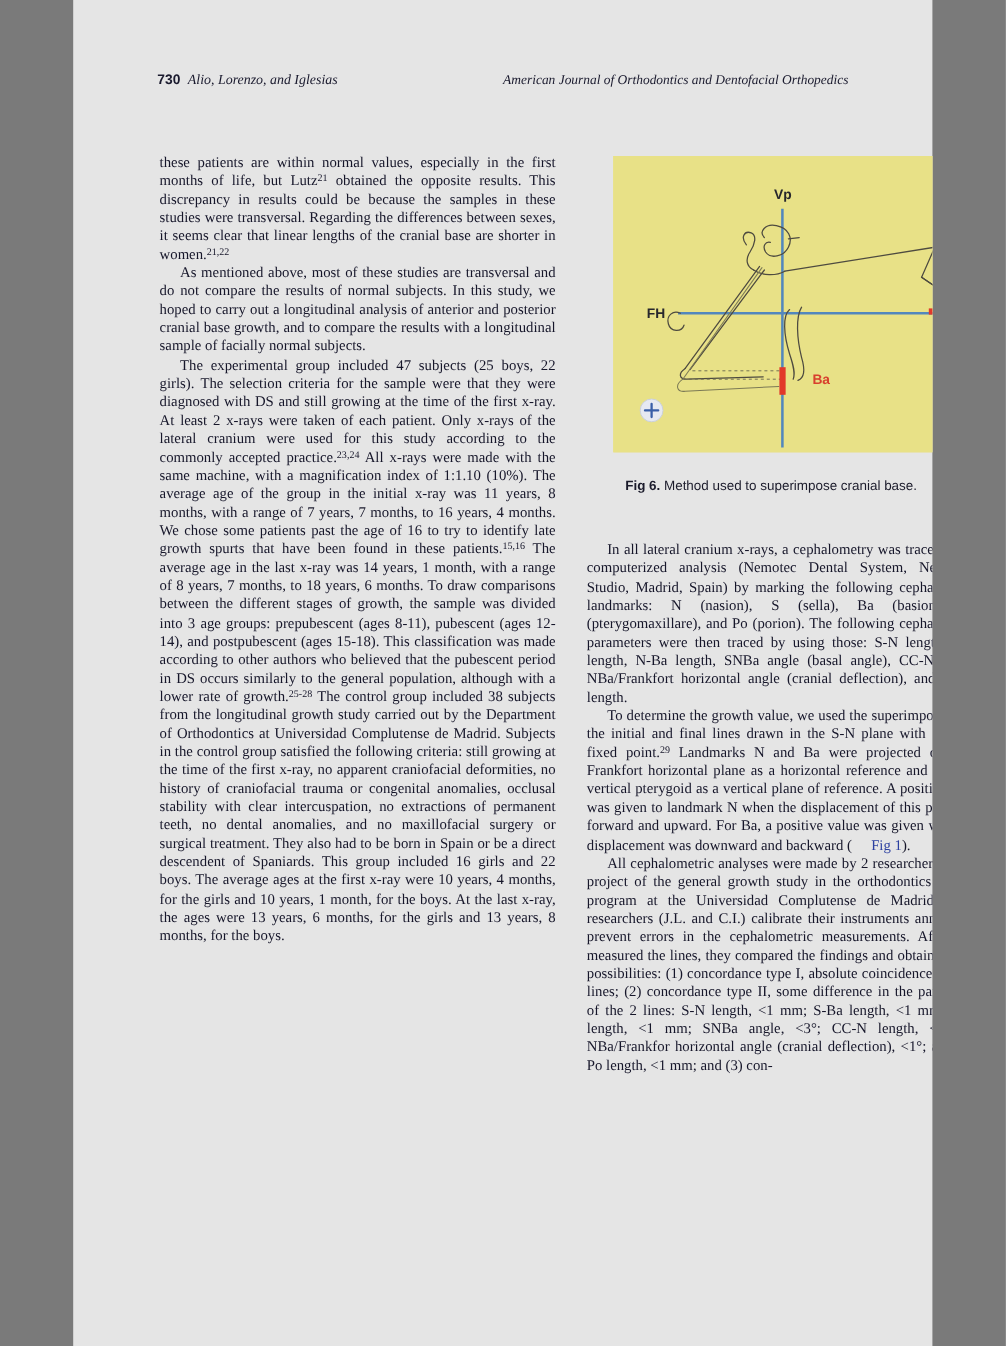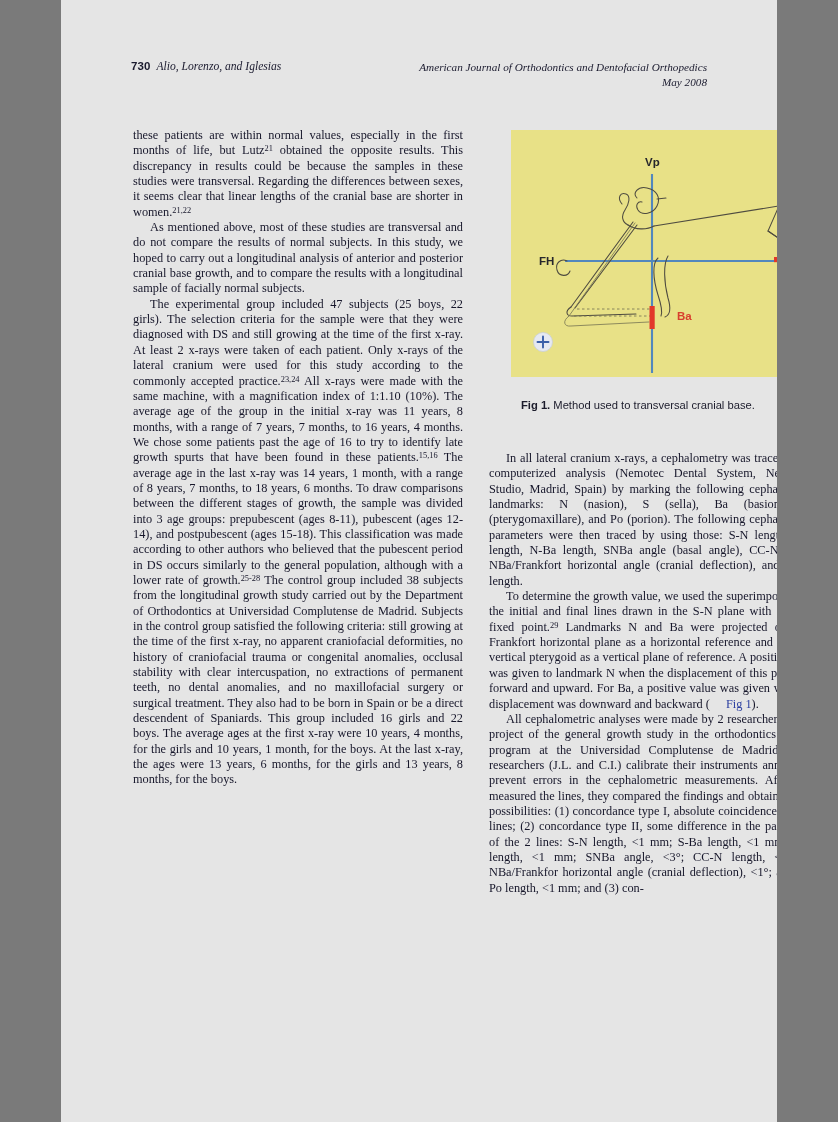--- a/index.html
+++ b/index.html
@@ -131,21 +131,20 @@
 <body>
 
 <div class="page">
 
   <div class="runhead">
     <div class="runhead-left">
       <span class="folio">730</span><span class="authors">Alio, Lorenzo, and Iglesias</span>
     </div>
     <div class="runhead-right">
       <div>American Journal of Orthodontics and Dentofacial Orthopedics</div>
-      <div>May 2008</div>
     </div>
   </div>
 
   <div class="col col-left">
 
     <p class="noindent"><span>these patients are within normal values, especially in the first months of life, but Lutz</span><sup>21</sup><span> obtained the opposite results. This discrepancy in results could be because the samples in these studies were transversal. Regarding the differences between sexes, it seems clear that linear lengths of the cranial base are shorter in women.</span><sup>21,22</sup></p>
 
     <p><span>As mentioned above, most of these studies are transversal and do not compare the results of normal subjects. In this study, we hoped to carry out a longitudinal analysis of anterior and posterior cranial base growth, and to compare the results with a longitudinal sample of facially normal subjects.</span></p>
 
 
@@ -207,22 +206,22 @@
         <path d="M32 206.5 L32 217.5 M26.5 212 L37.5 212" stroke="#3a5fa8" stroke-width="1.9" stroke-linecap="round"></path>
       </g>
 
       <text x="134" y="36" font-family="Liberation Sans, sans-serif" font-size="11.5" font-weight="bold" fill="#27272c">Vp</text>
       <text x="28" y="135" font-family="Liberation Sans, sans-serif" font-size="11.5" font-weight="bold" fill="#27272c">FH</text>
       <text x="271" y="156" font-family="Liberation Sans, sans-serif" font-size="11.5" font-weight="bold" fill="#d8402e">N</text>
       <text x="166" y="190" font-family="Liberation Sans, sans-serif" font-size="11.5" font-weight="bold" fill="#d8402e">Ba</text>
     </svg>
 
     <div class="fig-caption">
-      <span class="fig-label">Fig 1.</span>
-      <span>Method used to transversal cranial base.</span>
+      <span class="fig-label">Fig 6.</span>
+      <span>Method used to superimpose cranial base.</span>
     </div>
   </div>
 
   <div class="col col-right">
 
     <p><span>In all lateral cranium x-rays, a cephalometry was traced with a computerized analysis (Nemotec Dental System, Nemoceph Studio, Madrid, Spain) by marking the following cephalometric landmarks: N (nasion), S (sella), Ba (basion), CC (pterygomaxillare), and Po (porion). The following cephalometric parameters were then traced by using those: S-N length, S-Ba length, N-Ba length, SNBa angle (basal angle), CC-N length, NBa/Frankfort horizontal angle (cranial deflection), and CC-Po length.</span></p>
 
     <p><span>To determine the growth value, we used the superimposition of the initial and final lines drawn in the S-N plane with S as the fixed point.</span><sup>29</sup><span> Landmarks N and Ba were projected over the Frankfort horizontal plane as a horizontal reference and over the vertical pterygoid as a vertical plane of reference. A positive value was given to landmark N when the displacement of this point was forward and upward. For Ba, a positive value was given when the displacement was downward and backward (</span><a class="xref" href="#">Fig 1</a><span>).</span></p>
 
     <p><span>All cephalometric analyses were made by 2 researchers from a project of the general growth study in the orthodontics masters program at the Universidad Complutense de Madrid. These researchers (J.L. and C.I.) calibrate their instruments annually to prevent errors in the cephalometric measurements. After they measured the lines, they compared the findings and obtained these possibilities: (1) concordance type I, absolute coincidence of the 2 lines; (2) concordance type II, some difference in the parameters of the 2 lines: S-N length, &lt;1 mm; S-Ba length, &lt;1 mm; N-Ba length, &lt;1 mm; SNBa angle, &lt;3°; CC-N length, &lt;1 mm; NBa/Frankfor horizontal angle (cranial deflection), &lt;1°; and CC-Po length, &lt;1 mm; and (3) con-</span></p>

